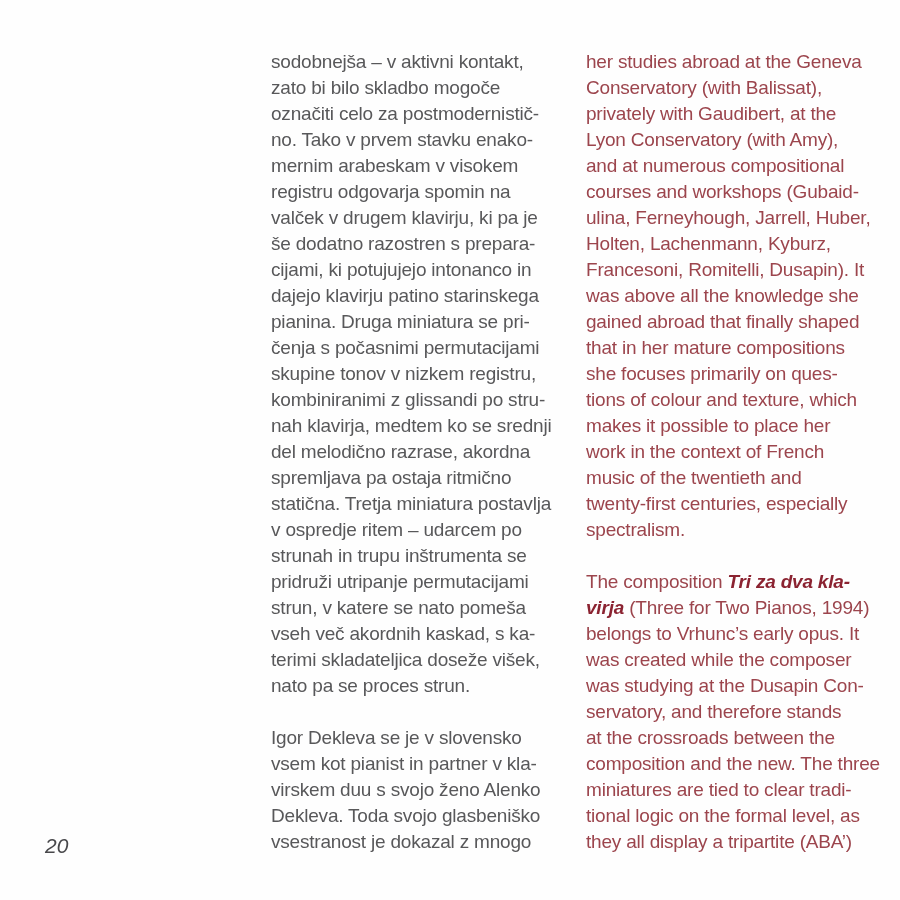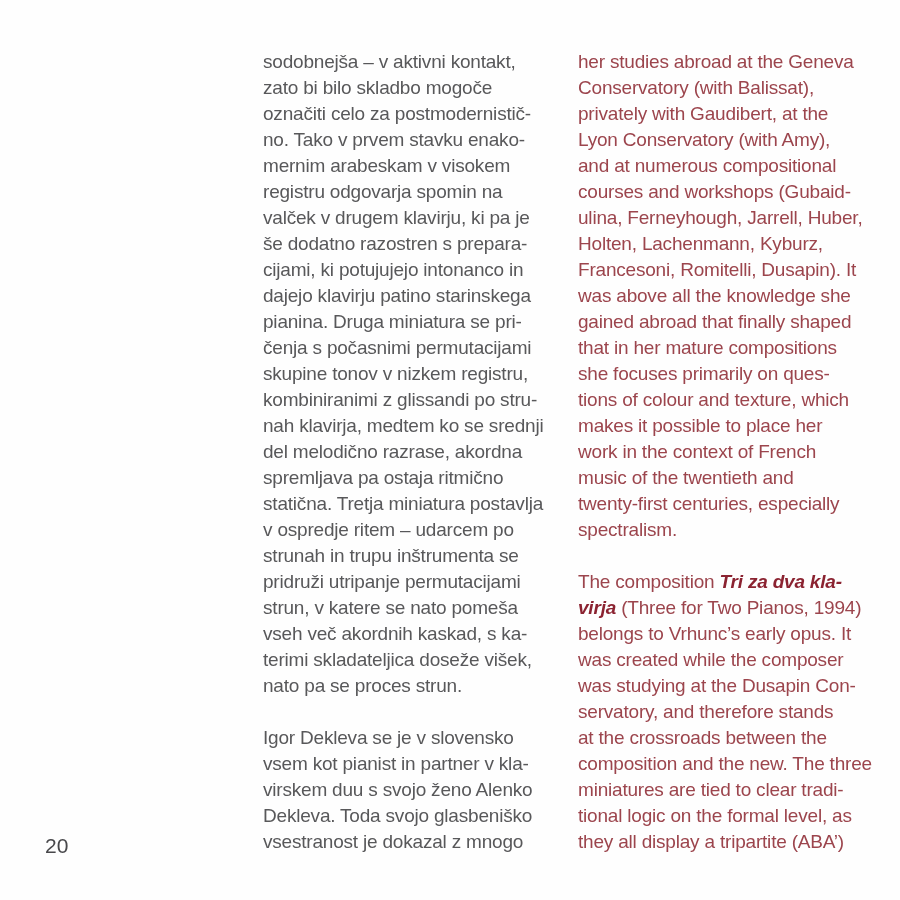--- a/index.html
+++ b/index.html
@@ -29,37 +29,38 @@
   }
   .col-left {
     left: 255px;
     color: var(--left-text, #58585a);
   }
   .col-right {
     left: 570px;
     color: var(--right-text, #9c454d);
   }
   .para {
-    margin: 0 0 26px 8px;
+    margin: 0 0 26px 16px;
   }
   .line {
     height: 26px;
   }
   .col-right .bold {
     font-weight: bold;
     color: var(--right-bold, #8b2331);
     font-style: italic;
   }
   .page-number {
     position: absolute;
     left: 45px;
     top: 833px;
     font-size: 21px;
     line-height: 26px;
     color: var(--page-number, #48484b);
+    font-style: italic;
   }
 </style>
 </head>
 <body>
 
 <div class="page">
   <div class="col col-left" id="col-left">
       <div class="para">
         <div class="line"><span>sodobnejša – v aktivni kontakt,</span></div>
         <div class="line"><span>zato bi bilo skladbo mogoče</span></div>

